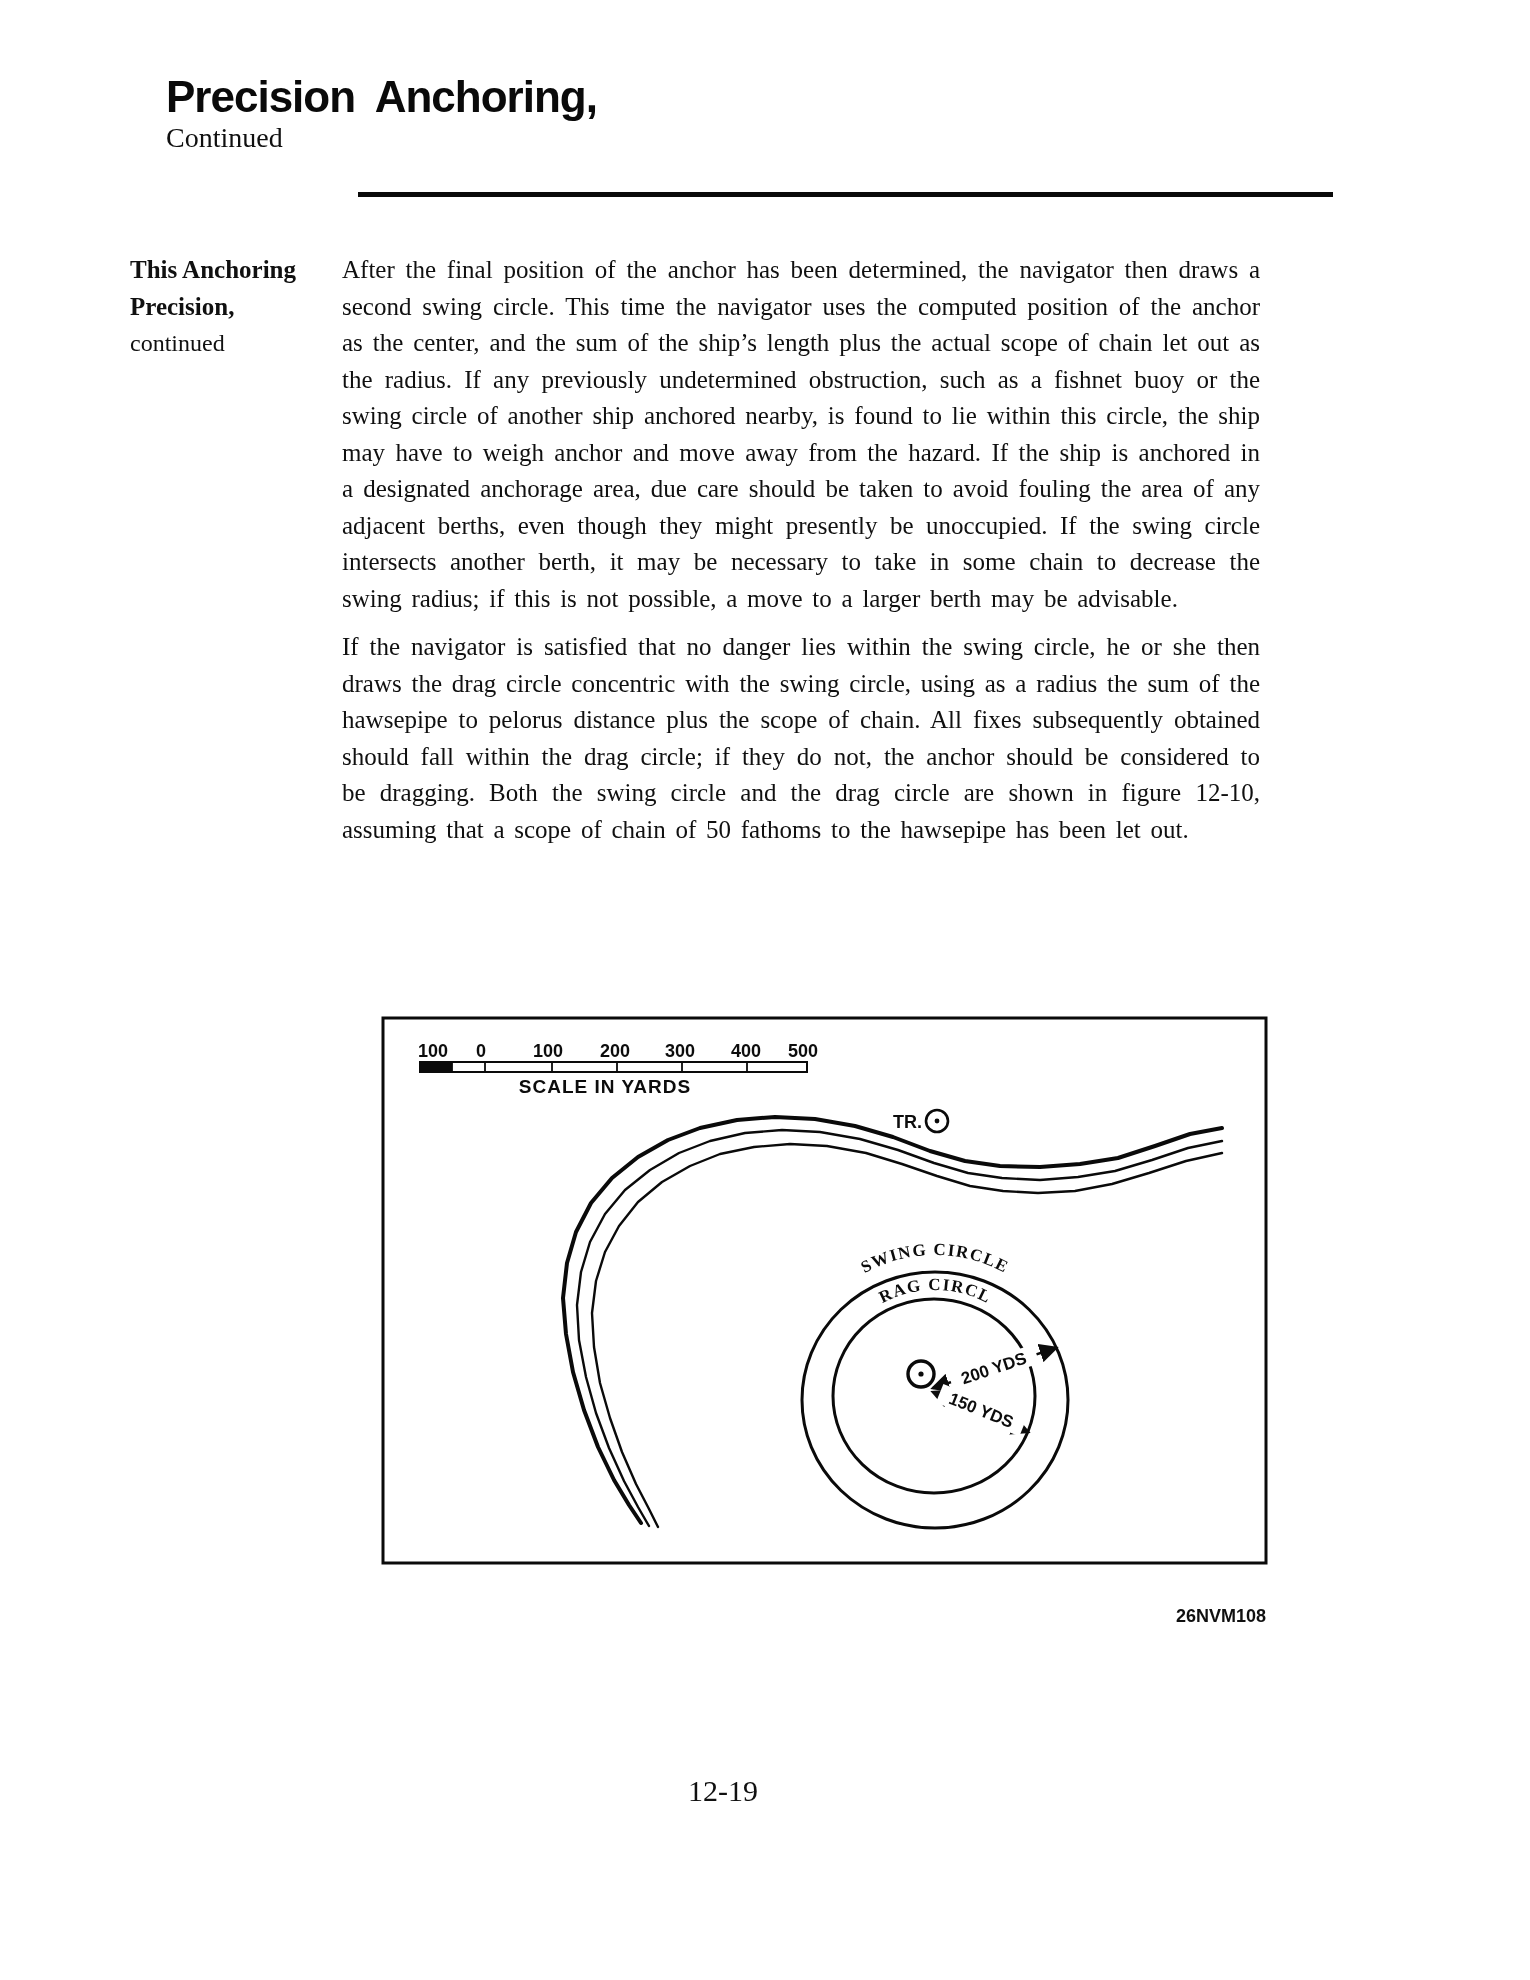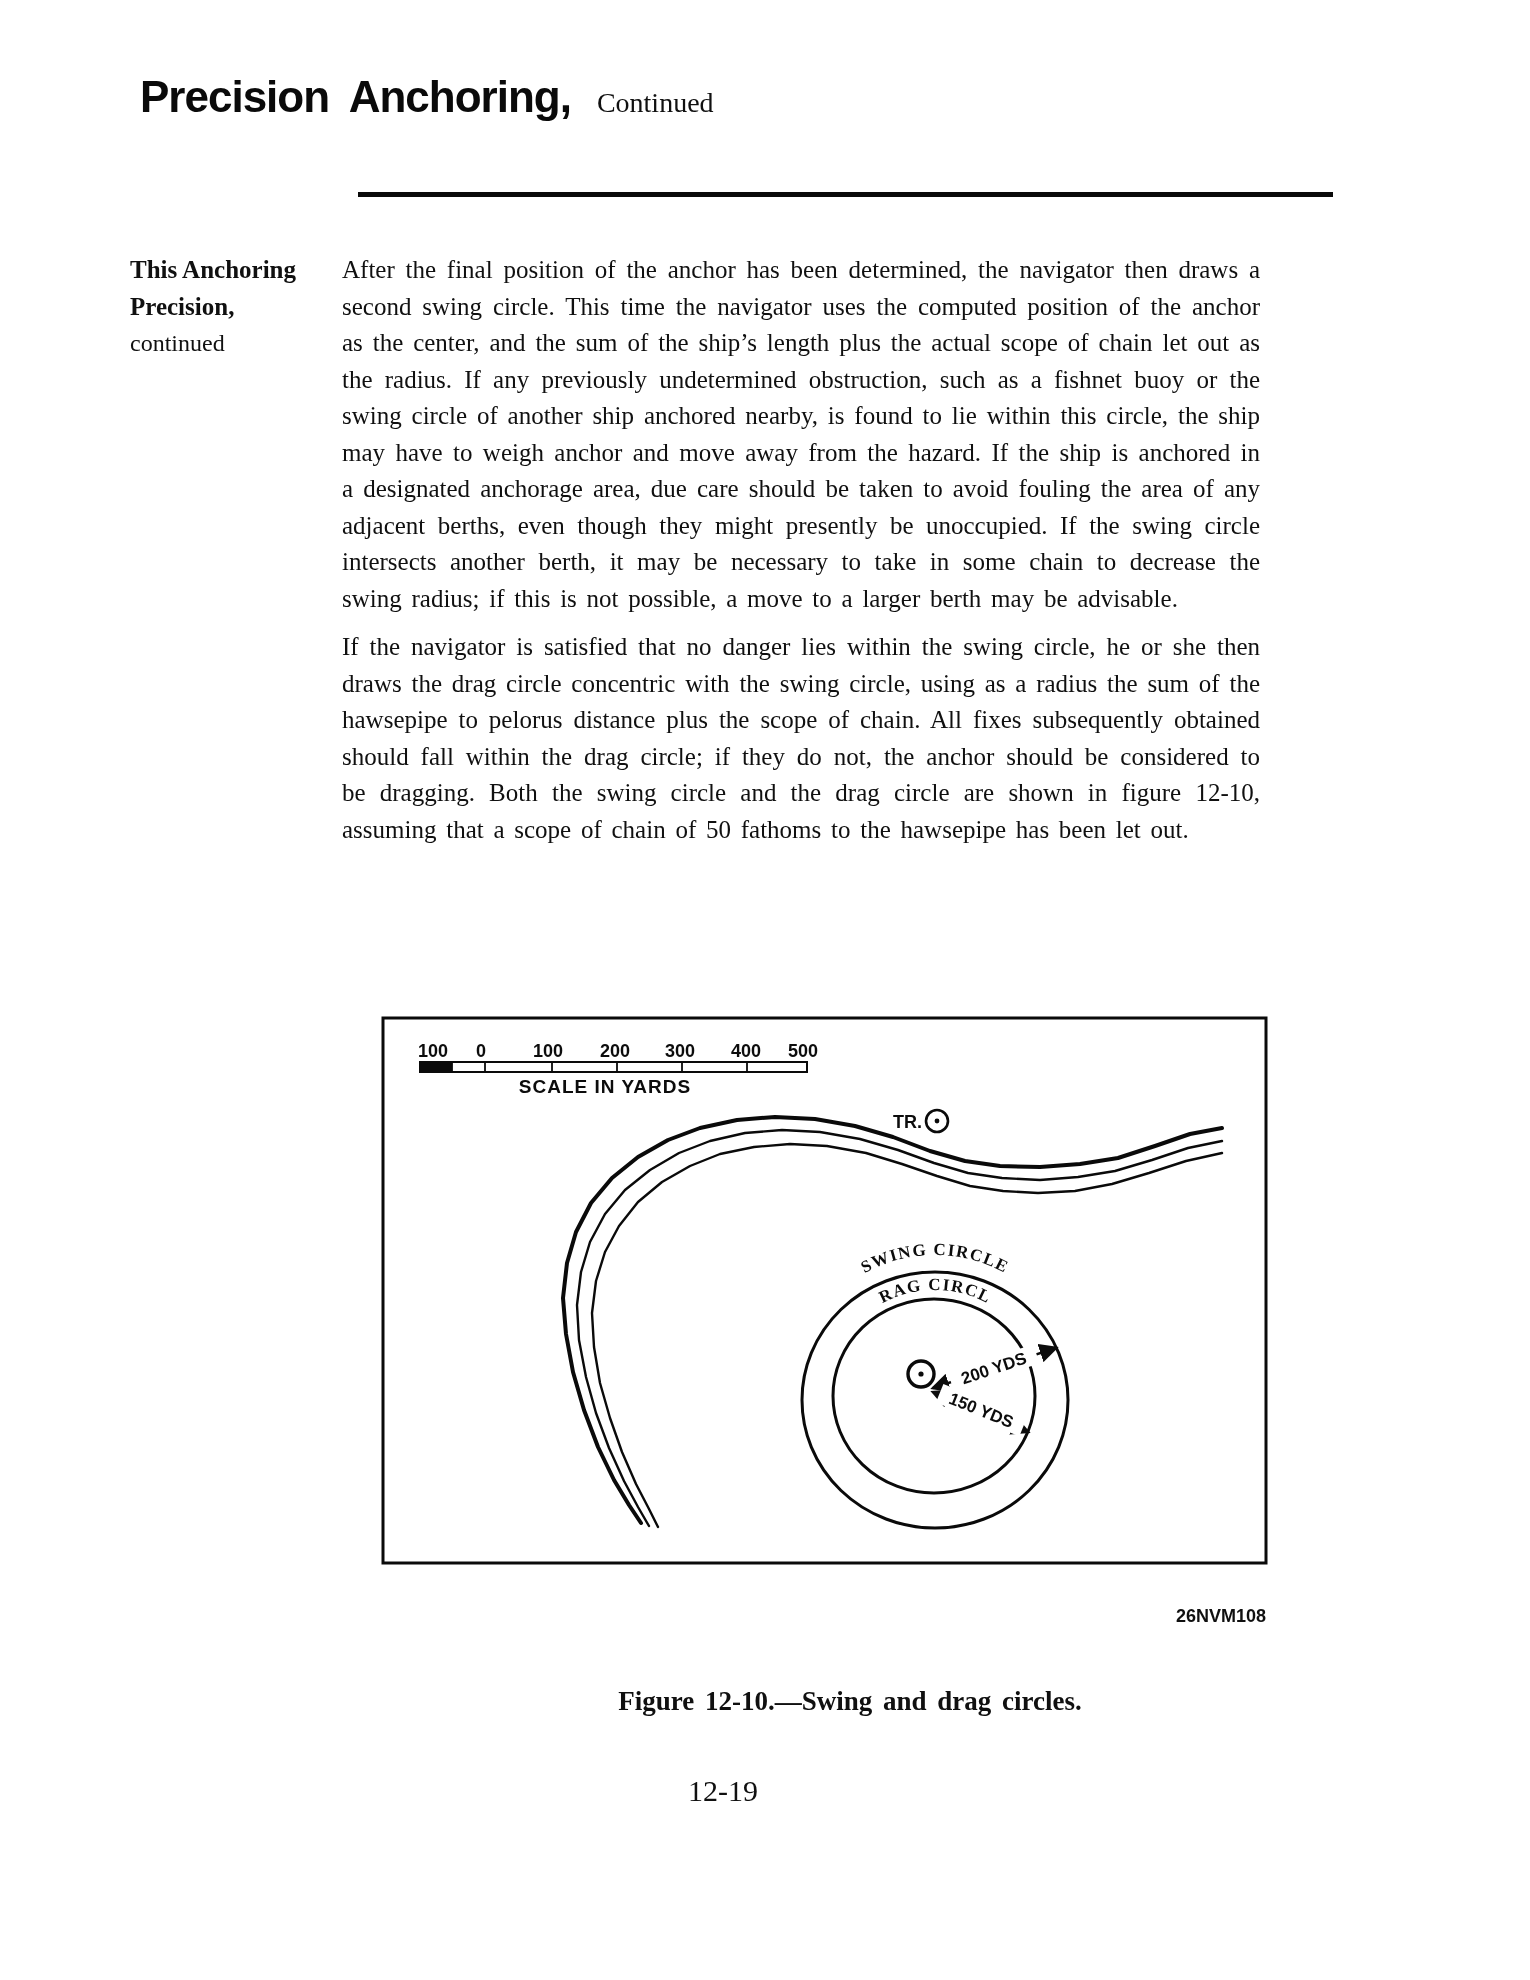--- a/index.html
+++ b/index.html
@@ -6,21 +6,21 @@
   .page{
     position:relative;
     width:1530px;height:1980px;
     background:#ffffff;
     font-family:"Liberation Serif", serif;
     color:#101010;
     overflow:hidden;
   }
   .heading-row{
     position:absolute;left:140px;top:72px;
-    display:flex;align-items:baseline;white-space:nowrap;
+    display:flex;align-items:baseline;white-space:nowrap;flex-direction:column;
   }
   .page-title{
     font-family:"Liberation Sans", sans-serif;
     font-weight:bold;font-size:44px;letter-spacing:-1px;word-spacing:10px;
     color:#0a0a0a;
   }
   .title-continued{
     font-family:"Liberation Serif", serif;
     font-size:28px;margin-left:26px;color:#101010;
   }
@@ -155,17 +155,16 @@
     <text class="svg-serif-bold" font-size="17" letter-spacing="1.5">
       <textPath href="#swingArc" startOffset="50%" text-anchor="middle">SWING CIRCLE</textPath>
     </text>
     <text class="svg-serif-bold" font-size="17" letter-spacing="1.5">
       <textPath href="#dragArc" startOffset="50%" text-anchor="middle">DRAG CIRCLE</textPath>
     </text>
   </svg>
 
   <div class="figure-credit">26NVM108</div>
 
-  <div class="fig-caption">Figure 12-10.—Swing and drag circles.</div>
 
   <div class="page-num">12-19</div>
 
 </div>
 
 </body></html>

